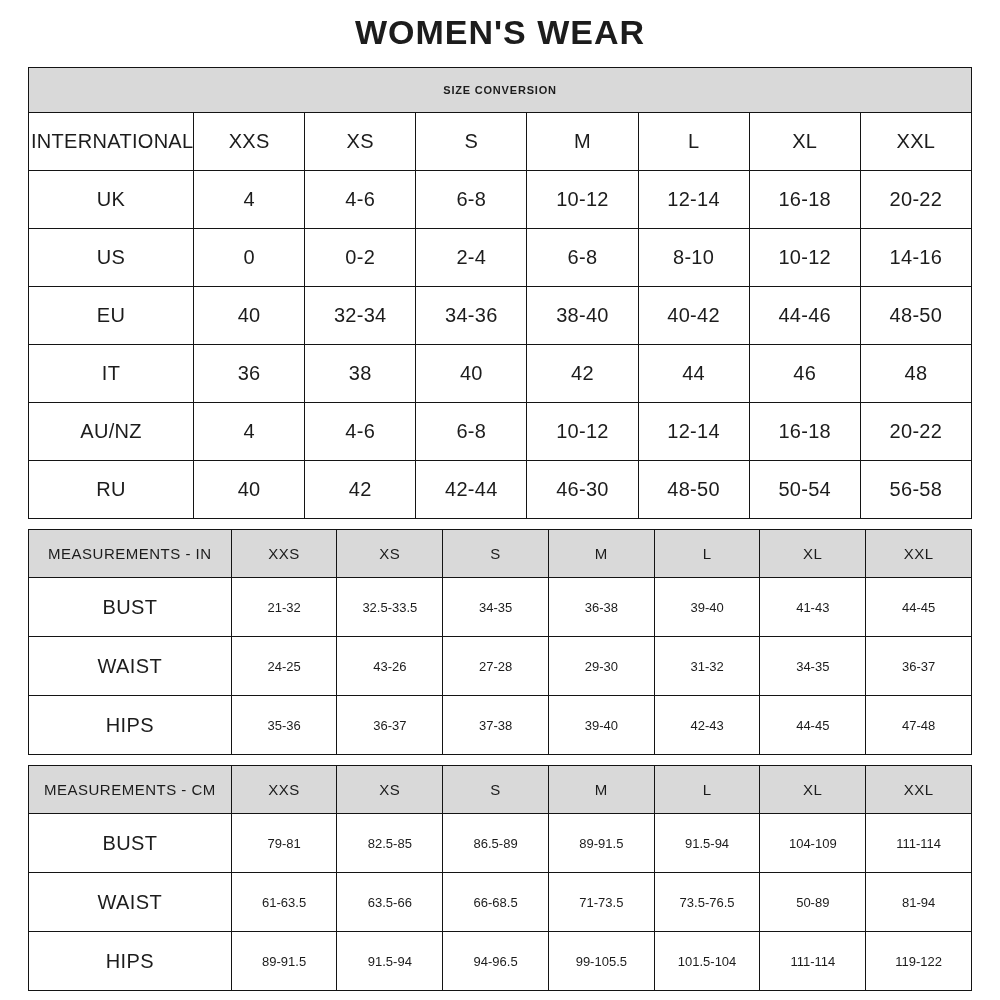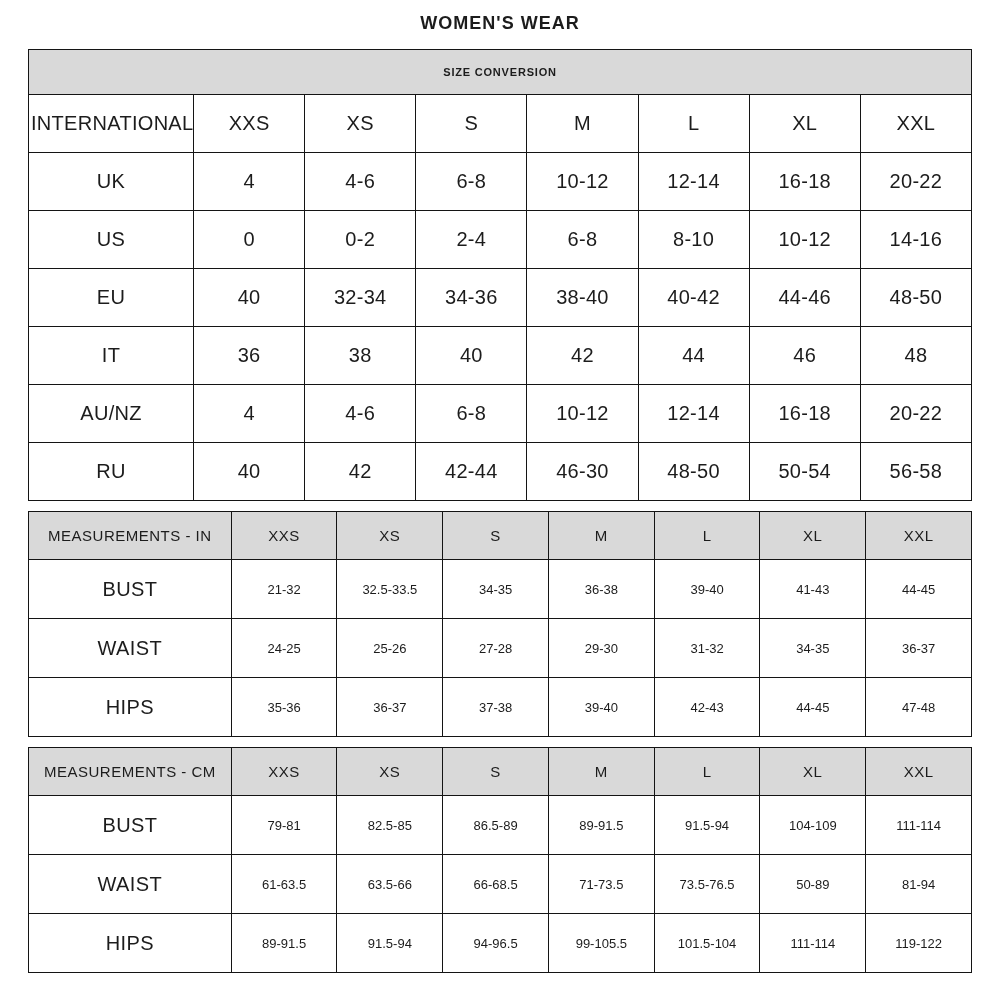--- a/index.html
+++ b/index.html
@@ -9,21 +9,21 @@
     font-family: "Liberation Sans", sans-serif;
     color: #1c1c1c;
   }
   :root {
     --header-bg: #d9d9d9;
     --border-color: #141414;
   }
   .page { width: 1000px; padding: 13px 28px 14px 28px; }
   .title {
     text-align: center;
-    font-size: 18px;
+    font-size: 34px;
     font-weight: 700;
     letter-spacing: 1px;
     margin-bottom: 15px;
   }
   table.tbl {
     width: 100%;
     border-collapse: collapse;
     table-layout: fixed;
     margin-bottom: 10px;
   }
@@ -187,21 +187,21 @@
           <td class="value-cell">32.5-33.5</td>
           <td class="value-cell">34-35</td>
           <td class="value-cell">36-38</td>
           <td class="value-cell">39-40</td>
           <td class="value-cell">41-43</td>
           <td class="value-cell">44-45</td>
         </tr>
         <tr>
           <td class="row-label">WAIST</td>
           <td class="value-cell">24-25</td>
-          <td class="value-cell">25-26</td>
+          <td class="value-cell">43-26</td>
           <td class="value-cell">27-28</td>
           <td class="value-cell">29-30</td>
           <td class="value-cell">31-32</td>
           <td class="value-cell">34-35</td>
           <td class="value-cell">36-37</td>
         </tr>
         <tr>
           <td class="row-label">HIPS</td>
           <td class="value-cell">35-36</td>
           <td class="value-cell">36-37</td>

